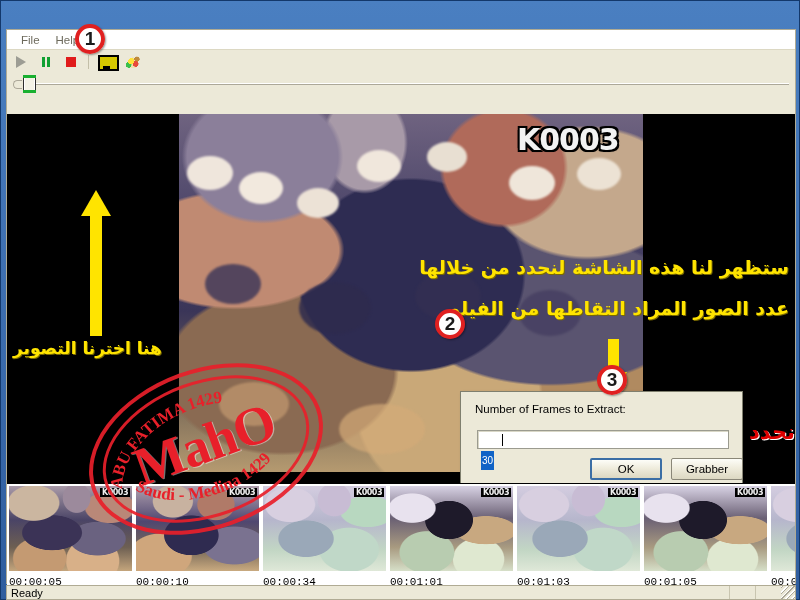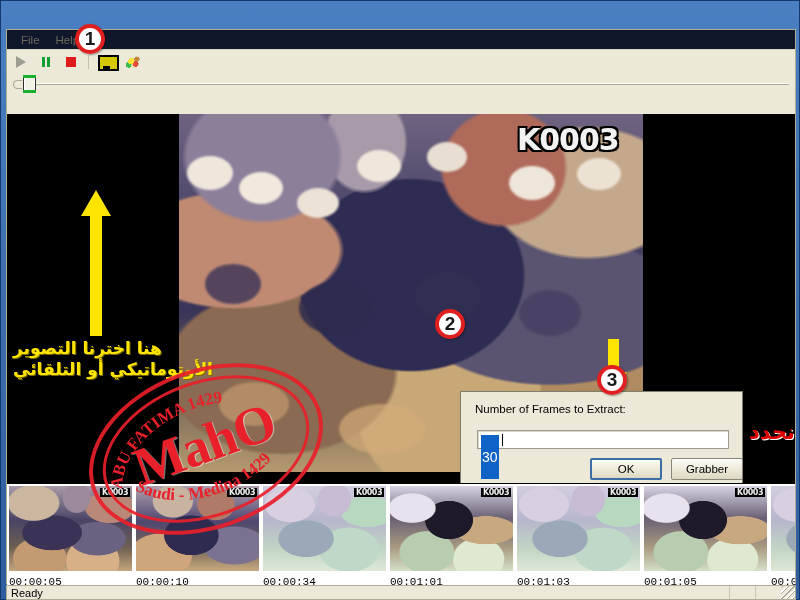--- a/index.html
+++ b/index.html
@@ -55,21 +55,21 @@
 
   
   #client {
     position: absolute; left: 5px; top: 28px; width: 790px; height: 555px;
     background: #ece9d8;
     border: 1px solid #b0ab94;
   }
 
   
   #menubar {
-    height: 20px; background: #0f172a; display: flex; align-items: center;
+    height: 20px; background: #ffffff; display: flex; align-items: center;
     padding-left: 6px; border-bottom: 1px solid #dcd8c3;
   }
   .menuitem {
     font-size: 11.5px; color: #6d6a5c; padding: 2px 8px; cursor: default;
   }
 
   
   #toolbar {
     height: 24px; background: #ece9d8; display:flex; align-items:center;
     padding-left: 6px; gap: 9px;
@@ -205,22 +205,22 @@
   }
   #dlg-label{
     position:absolute; left: 14px; top: 11px; font-size: 11.5px; color:#000;
   }
   #dlg-input{
     position:absolute; left: 16px; top: 38px; width: 252px; height: 19px;
     background:#fff; border:1px solid #9b9b8f;
     box-shadow: inset 1px 1px 0 #d9d7c6;
   }
   #dlg-input .val{
-    position:absolute; left: 3px; top: 4px;
-    background:#1063c6; color:#fff; font-size:14px; padding: 14px 1px;
+    position:absolute; left: 3px; top: 20px;
+    background:#1063c6; color:#fff; font-size:10px; padding: 4px 1px;
     font-family: "Liberation Sans", sans-serif;
   }
   #dlg-input .caret{
     position:absolute; left: 24px; top: 3px; width:1px; height: 12px; background:#000;
   }
   .dlgbtn{
     position:absolute; top: 66px; width: 72px; height: 22px;
     background: linear-gradient(180deg,#fdfdf8 0%, #eeebdb 48%, #dcd8c2 100%);
     border:1px solid #8a8778; border-radius: 2px;
     font-size: 11.5px; color:#000; text-align:center; line-height: 20px;
@@ -402,23 +402,26 @@
         <div class="blob" style="left:120px;top:168px; width:72px; height:52px; background:#2e2b4e; opacity:.85;"></div>
         <div class="blob" style="left:236px;top:158px; width:66px; height:48px; background:#332f52; opacity:.8;"></div>
         <div class="blob" style="left:340px;top:176px; width:62px; height:46px; background:#443d60; opacity:.75;"></div>
         <div class="blob" style="left:40px; top:268px; width:70px; height:44px; background:#c49a70; opacity:.7;"></div>
         <div class="blob" style="left:160px;top:290px; width:86px; height:50px; background:#d4ab78; opacity:.7;"></div>
         <div class="blob" style="left:300px;top:276px; width:78px; height:48px; background:#cfa471; opacity:.7;"></div>
         <div class="blob" style="left:392px;top:300px; width:64px; height:44px; background:#c79a68; opacity:.7;"></div>
         <div id="wm-main">K0003</div>
       </div>
 
+      <div class="ann" id="ann-right">
+        <div class="l1">ستظهر لنا هذه الشاشة لنحدد من خلالها</div>
+        <div class="l2">عدد الصور المراد التقاطها من الفيلم</div>
+      </div>
       <div class="ann" id="ann-left">
         <div>هنا اخترنا التصوير</div>
-        <div>الأوتوماتيكي أو التلقائي</div>
       </div>
       <div class="ann" id="ann-red">نحدد العدد المطلوب ثم موافق</div>
 
       <div id="arrow-left-shaft"></div>
       <div id="arrow-left-head"></div>
       <div id="arrow-dlg-shaft"></div>
       <div id="arrow-dlg-head"></div>
 
       <div id="dialog">
         <div id="dlg-label">Number of Frames to Extract:</div>

